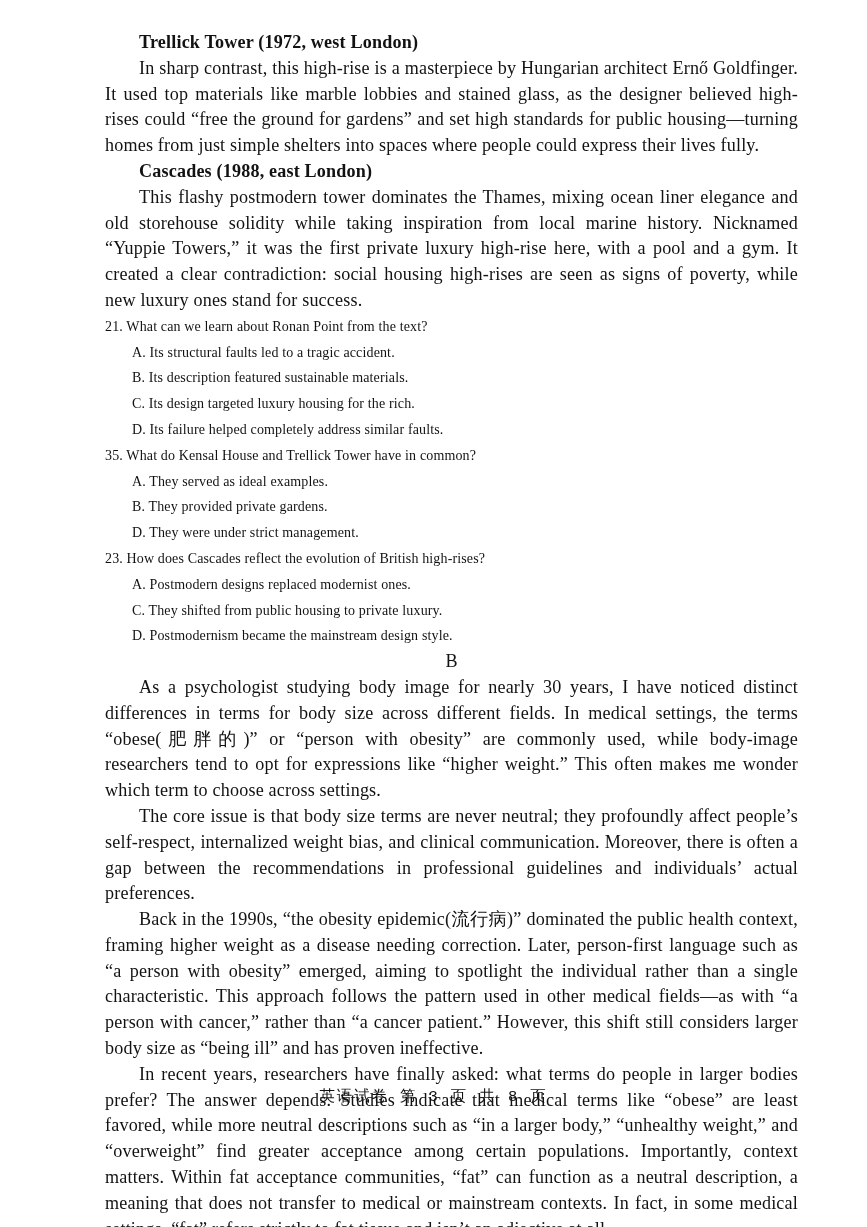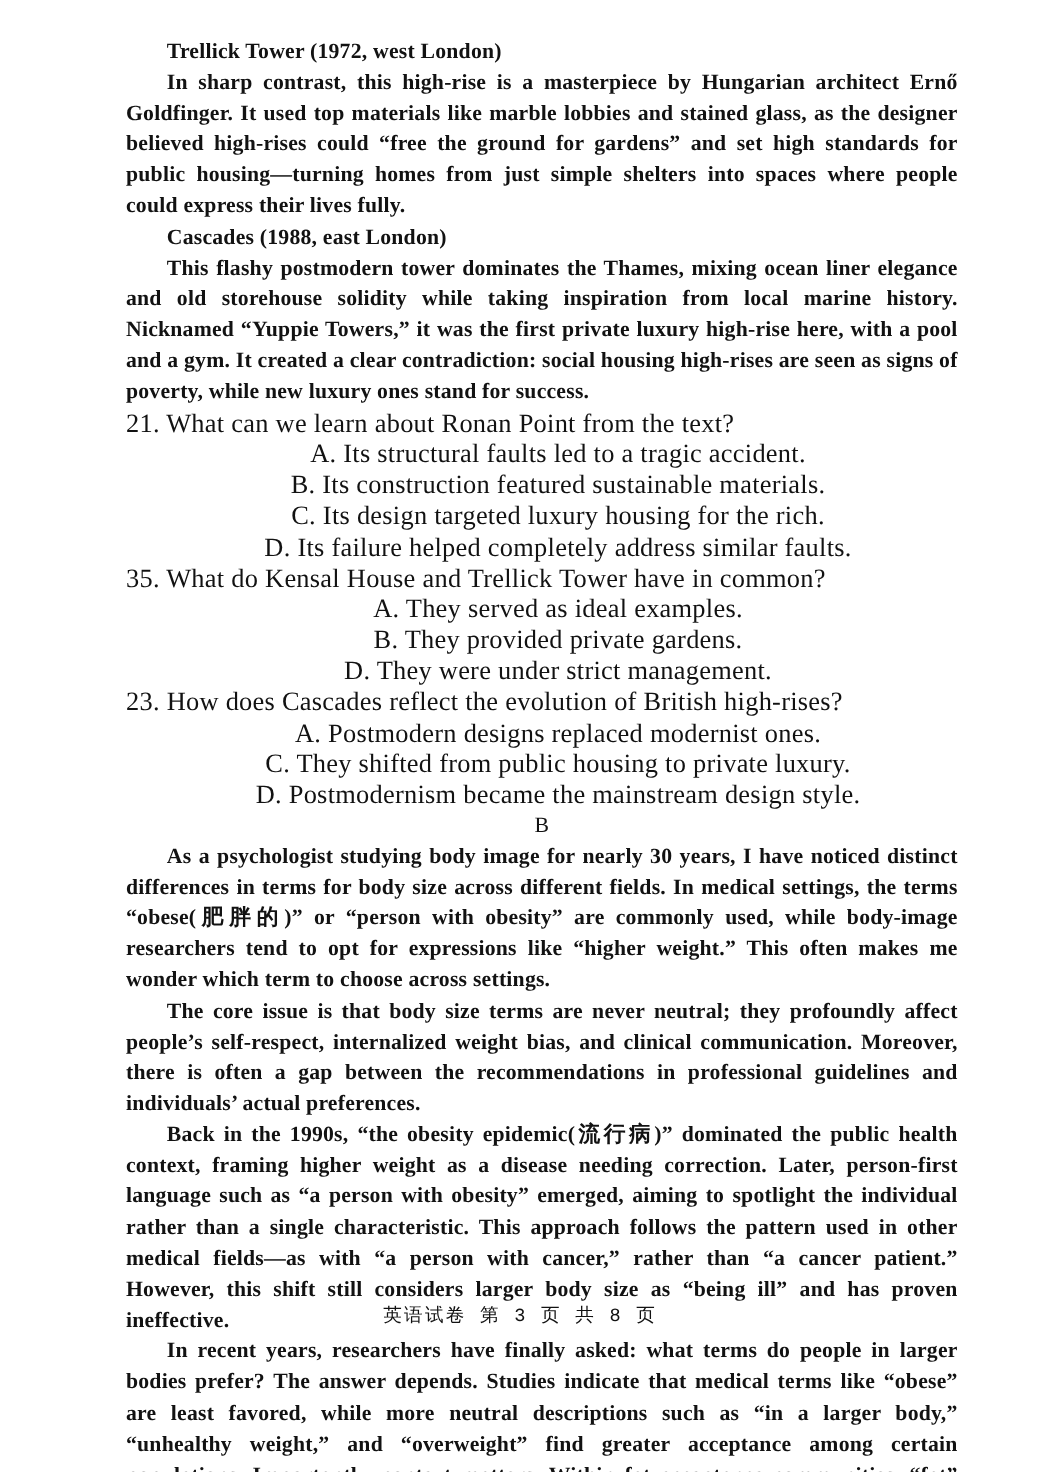--- a/index.html
+++ b/index.html
@@ -25,39 +25,37 @@
   p {
     margin: 0;
     font-size: 18.1px;
     line-height: 25.8px;
     text-align: justify;
     text-justify: inter-word;
     letter-spacing: 0.01em;
   }
   p.body {
     text-indent: 34px;
-    font-weight: bold;
   }
   p.subhead {
     font-weight: bold;
     text-indent: 34px;
     text-align: left;
   }
   .q-line {
-    font-size: 22px;
+    font-size: 14px;
     line-height: 25.8px;
     text-align: left;
     margin: 0;
   }
   .q-stem {
     padding-left: 0px;
   }
   .q-opt {
     padding-left: 27px;
-    text-align: center;
   }
   .section-letter {
     font-size: 18.1px;
     line-height: 25.8px;
     text-align: center;
     margin: 0;
   }
   .footer {
     position: absolute;
     left: 0;
@@ -79,21 +77,21 @@
 
     <p class="subhead">Trellick Tower (1972, west London)</p>
     <p class="body">In sharp contrast, this high-rise is a masterpiece by Hungarian architect Ernő Goldfinger. It used top materials like marble lobbies and stained glass, as the designer believed high-rises could “free the ground for gardens” and set high standards for public housing—turning homes from just simple shelters into spaces where people could express their lives fully.</p>
 
     <p class="subhead">Cascades (1988, east London)</p>
     <p class="body">This flashy postmodern tower dominates the Thames, mixing ocean liner elegance and old storehouse solidity while taking inspiration from local marine history. Nicknamed “Yuppie Towers,” it was the first private luxury high-rise here, with a pool and a gym. It created a clear contradiction: social housing high-rises are seen as signs of poverty, while new luxury ones stand for success.</p>
 
     <div class="qblock">
       <p class="q-line q-stem">21. What can we learn about Ronan Point from the text?</p>
       <p class="q-line q-opt">A. Its structural faults led to a tragic accident.</p>
-      <p class="q-line q-opt">B. Its construction featured sustainable materials.</p>
+      <p class="q-line q-opt">B. Its description featured sustainable materials.</p>
       <p class="q-line q-opt">C. Its design targeted luxury housing for the rich.</p>
       <p class="q-line q-opt">D. Its failure helped completely address similar faults.</p>
     </div>
 
     <div class="qblock">
       <p class="q-line q-stem">35. What do Kensal House and Trellick Tower have in common?</p>
       <p class="q-line q-opt">A. They served as ideal examples.</p>
       <p class="q-line q-opt">B. They provided private gardens.</p>
       <p class="q-line q-opt">D. They were under strict management.</p>
     </div>

